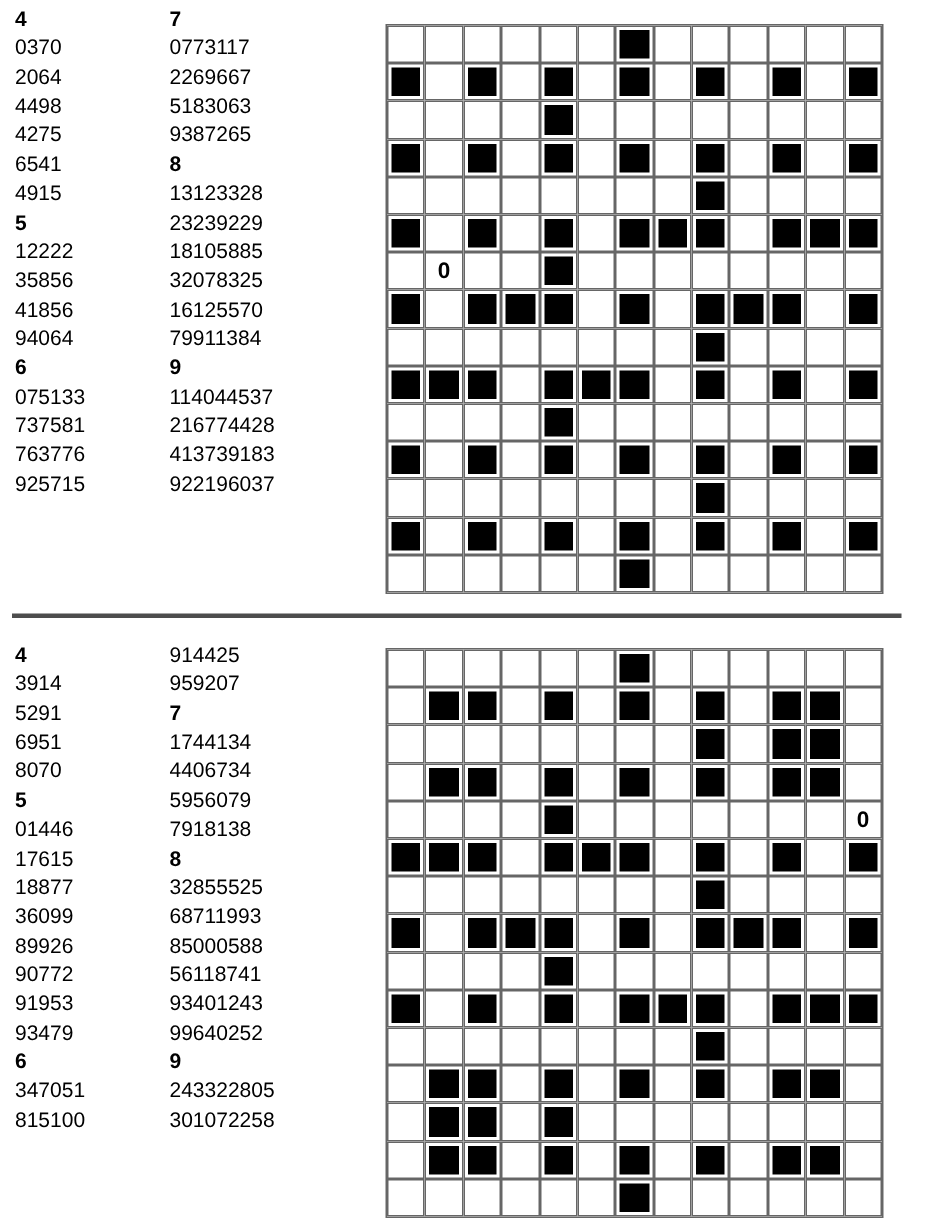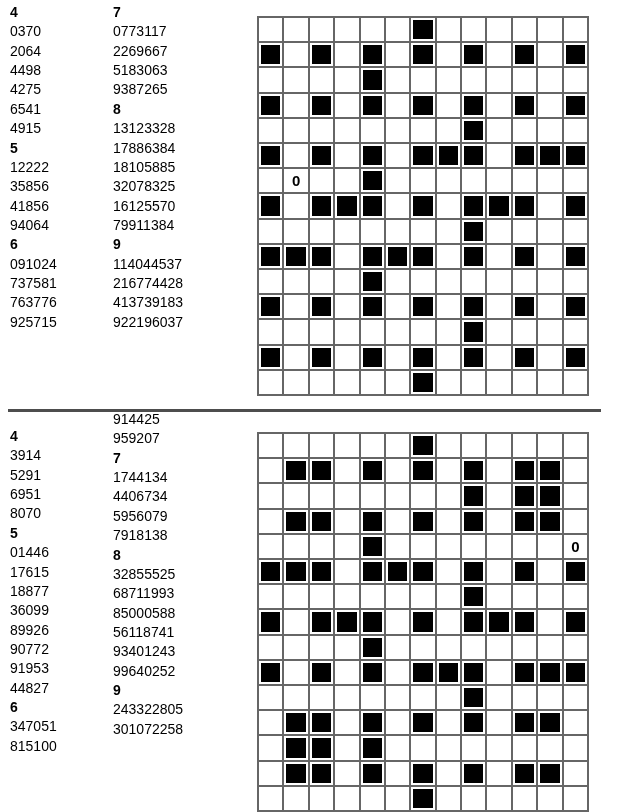--- a/index.html
+++ b/index.html
@@ -10,21 +10,21 @@
   }
   .list{
     position:absolute;
     font-size:14px;line-height:19.36px;
     white-space:nowrap;
   }
   .list .hdr{font-weight:700;}
   #p0c0{left:10px;top:3px;}
   #p0c1{left:113px;top:3px;}
   #p1c0{left:10px;top:427px;}
-  #p1c1{left:113px;top:410px;}
+  #p1c1{left:113px;top:427px;}
   .grid{
     position:absolute;
     display:grid;
     width:330px;height:378px;
     grid-template-columns:repeat(13,1fr);
     grid-template-rows:repeat(15,1fr);
     border:1px solid #666666;
     background:#ffffff;
   }
   #p0g{left:257px;top:16px;}
@@ -57,34 +57,34 @@
     <div class="line">4498</div>
     <div class="line">4275</div>
     <div class="line">6541</div>
     <div class="line">4915</div>
     <div class="line hdr">5</div>
     <div class="line">12222</div>
     <div class="line">35856</div>
     <div class="line">41856</div>
     <div class="line">94064</div>
     <div class="line hdr">6</div>
-    <div class="line">091024</div>
+    <div class="line">075133</div>
     <div class="line">737581</div>
     <div class="line">763776</div>
     <div class="line">925715</div>
   </div>
 <div id="p0c1" class="list">
     <div class="line hdr">7</div>
     <div class="line">0773117</div>
     <div class="line">2269667</div>
     <div class="line">5183063</div>
     <div class="line">9387265</div>
     <div class="line hdr">8</div>
     <div class="line">13123328</div>
-    <div class="line">17886384</div>
+    <div class="line">23239229</div>
     <div class="line">18105885</div>
     <div class="line">32078325</div>
     <div class="line">16125570</div>
     <div class="line">79911384</div>
     <div class="line hdr">9</div>
     <div class="line">114044537</div>
     <div class="line">216774428</div>
     <div class="line">413739183</div>
     <div class="line">922196037</div>
   </div>
@@ -295,21 +295,21 @@
     <div class="line">6951</div>
     <div class="line">8070</div>
     <div class="line hdr">5</div>
     <div class="line">01446</div>
     <div class="line">17615</div>
     <div class="line">18877</div>
     <div class="line">36099</div>
     <div class="line">89926</div>
     <div class="line">90772</div>
     <div class="line">91953</div>
-    <div class="line">44827</div>
+    <div class="line">93479</div>
     <div class="line hdr">6</div>
     <div class="line">347051</div>
     <div class="line">815100</div>
   </div>
 <div id="p1c1" class="list">
     <div class="line">914425</div>
     <div class="line">959207</div>
     <div class="line hdr">7</div>
     <div class="line">1744134</div>
     <div class="line">4406734</div>

